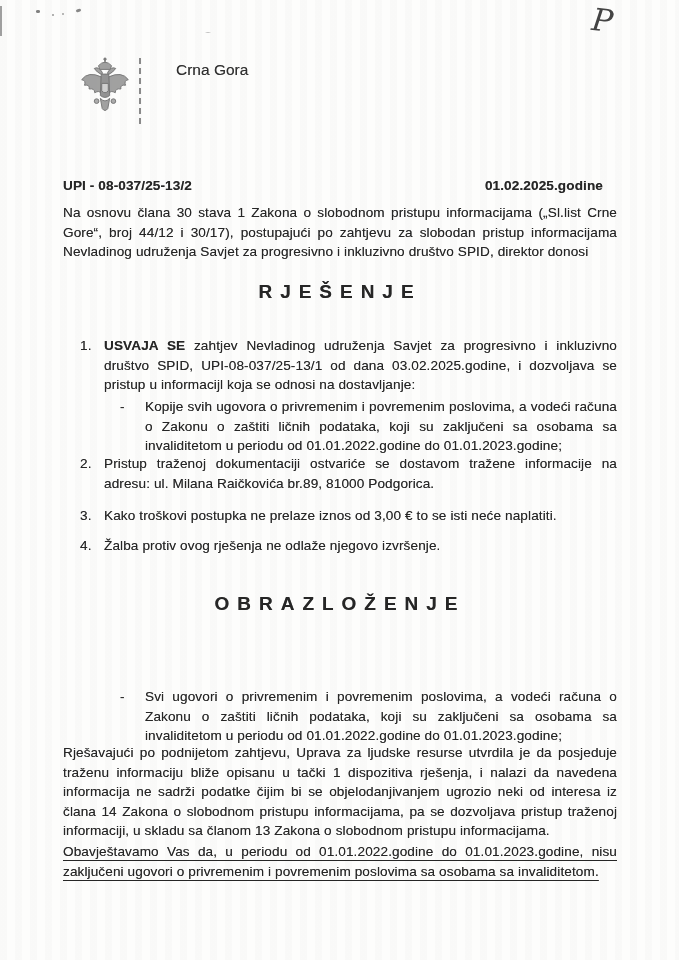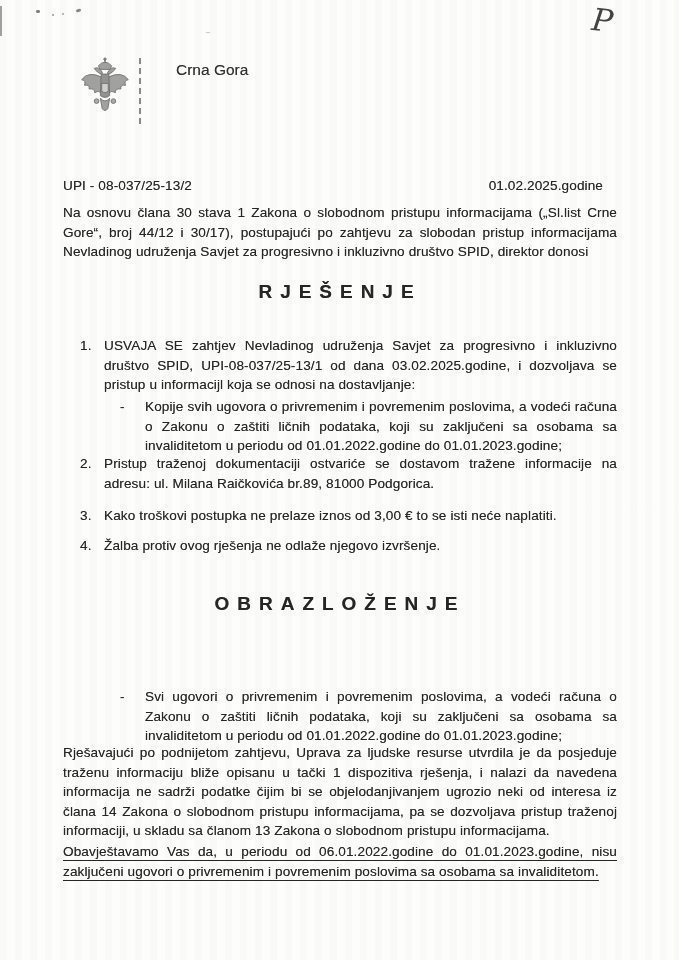--- a/index.html
+++ b/index.html
@@ -19,33 +19,33 @@
     background:repeating-linear-gradient(90deg, rgba(130,130,130,0.03) 0 7px, rgba(255,255,255,0) 7px 15px);
     pointer-events:none;
   }
   .block{
     position:absolute;left:63px;width:554px;
     font-size:13.6px;line-height:19.5px;
     text-align:justify;
     text-shadow:0 0 0.5px rgba(45,45,45,0.55);
     letter-spacing:0.1px;
   }
-  .bold{font-weight:normal;}
+  .bold{font-weight:bold;}
   .heading{
     position:absolute;left:63px;width:554px;
     text-align:center;font-weight:bold;
     font-size:19px;letter-spacing:0.42em;
     text-shadow:0 0 0.5px rgba(45,45,45,0.6);
   }
   
   .org-line{position:absolute;left:150px;font-size:15.5px;color:#303030;text-shadow:0 0 0.5px rgba(45,45,45,0.5);margin-left:26px;}
   .divider{position:absolute;left:139px;top:58px;height:66px;border-left:2px dashed #8a8a8a;}
   .coa{position:absolute;left:77px;top:56px;opacity:0.82;}
   
-  .ref-row{display:flex;justify-content:space-between;font-weight:normal;text-align:center;width:540px;}
+  .ref-row{display:flex;justify-content:space-between;font-weight:bold;text-align:center;width:540px;}
   
   .item{display:flex;}
   .item .num{flex:0 0 24px;margin-left:17px;}
   .item .itext{flex:1;text-align:justify;}
   .bullet{display:flex;}
   .bullet .dash{flex:0 0 25px;margin-left:57px;}
   .bullet .btext{flex:1;text-align:justify;}
   .underlined{
     text-decoration:underline;
     text-decoration-thickness:1.2px;
@@ -132,15 +132,15 @@
   <div class="heading" style="top:593px">OBRAZLOŽENJE</div>
 
 
   <div class="block bullet" style="top:687px">
     <span class="dash">-</span>
     <div class="btext">Svi ugovori o privremenim i povremenim poslovima, a vodeći računa o Zakonu o zaštiti ličnih podataka, koji su zaključeni sa osobama sa invaliditetom u periodu od 01.01.2022.godine do 01.01.2023.godine;</div>
   </div>
 
   <div class="block" style="top:743px">Rješavajući po podnijetom zahtjevu, Uprava za ljudske resurse utvrdila je da posjeduje traženu informaciju bliže opisanu u tački 1 dispozitiva rješenja, i nalazi da navedena informacija ne sadrži podatke čijim bi se objelodanjivanjem ugrozio neki od interesa iz člana 14 Zakona o slobodnom pristupu informacijama, pa se dozvoljava pristup traženoj informaciji, u skladu sa članom 13 Zakona o slobodnom pristupu informacijama.</div>
 
-  <div class="block" style="top:842px"><span class="underlined">Obavještavamo Vas da, u periodu od 06.01.2022.godine do 01.01.2023.godine, nisu zaključeni ugovori o privremenim i povremenim poslovima sa osobama sa invaliditetom.</span></div>
+  <div class="block" style="top:842px"><span class="underlined">Obavještavamo Vas da, u periodu od 01.01.2022.godine do 01.01.2023.godine, nisu zaključeni ugovori o privremenim i povremenim poslovima sa osobama sa invaliditetom.</span></div>
 
 </div>
 
 </body></html>

